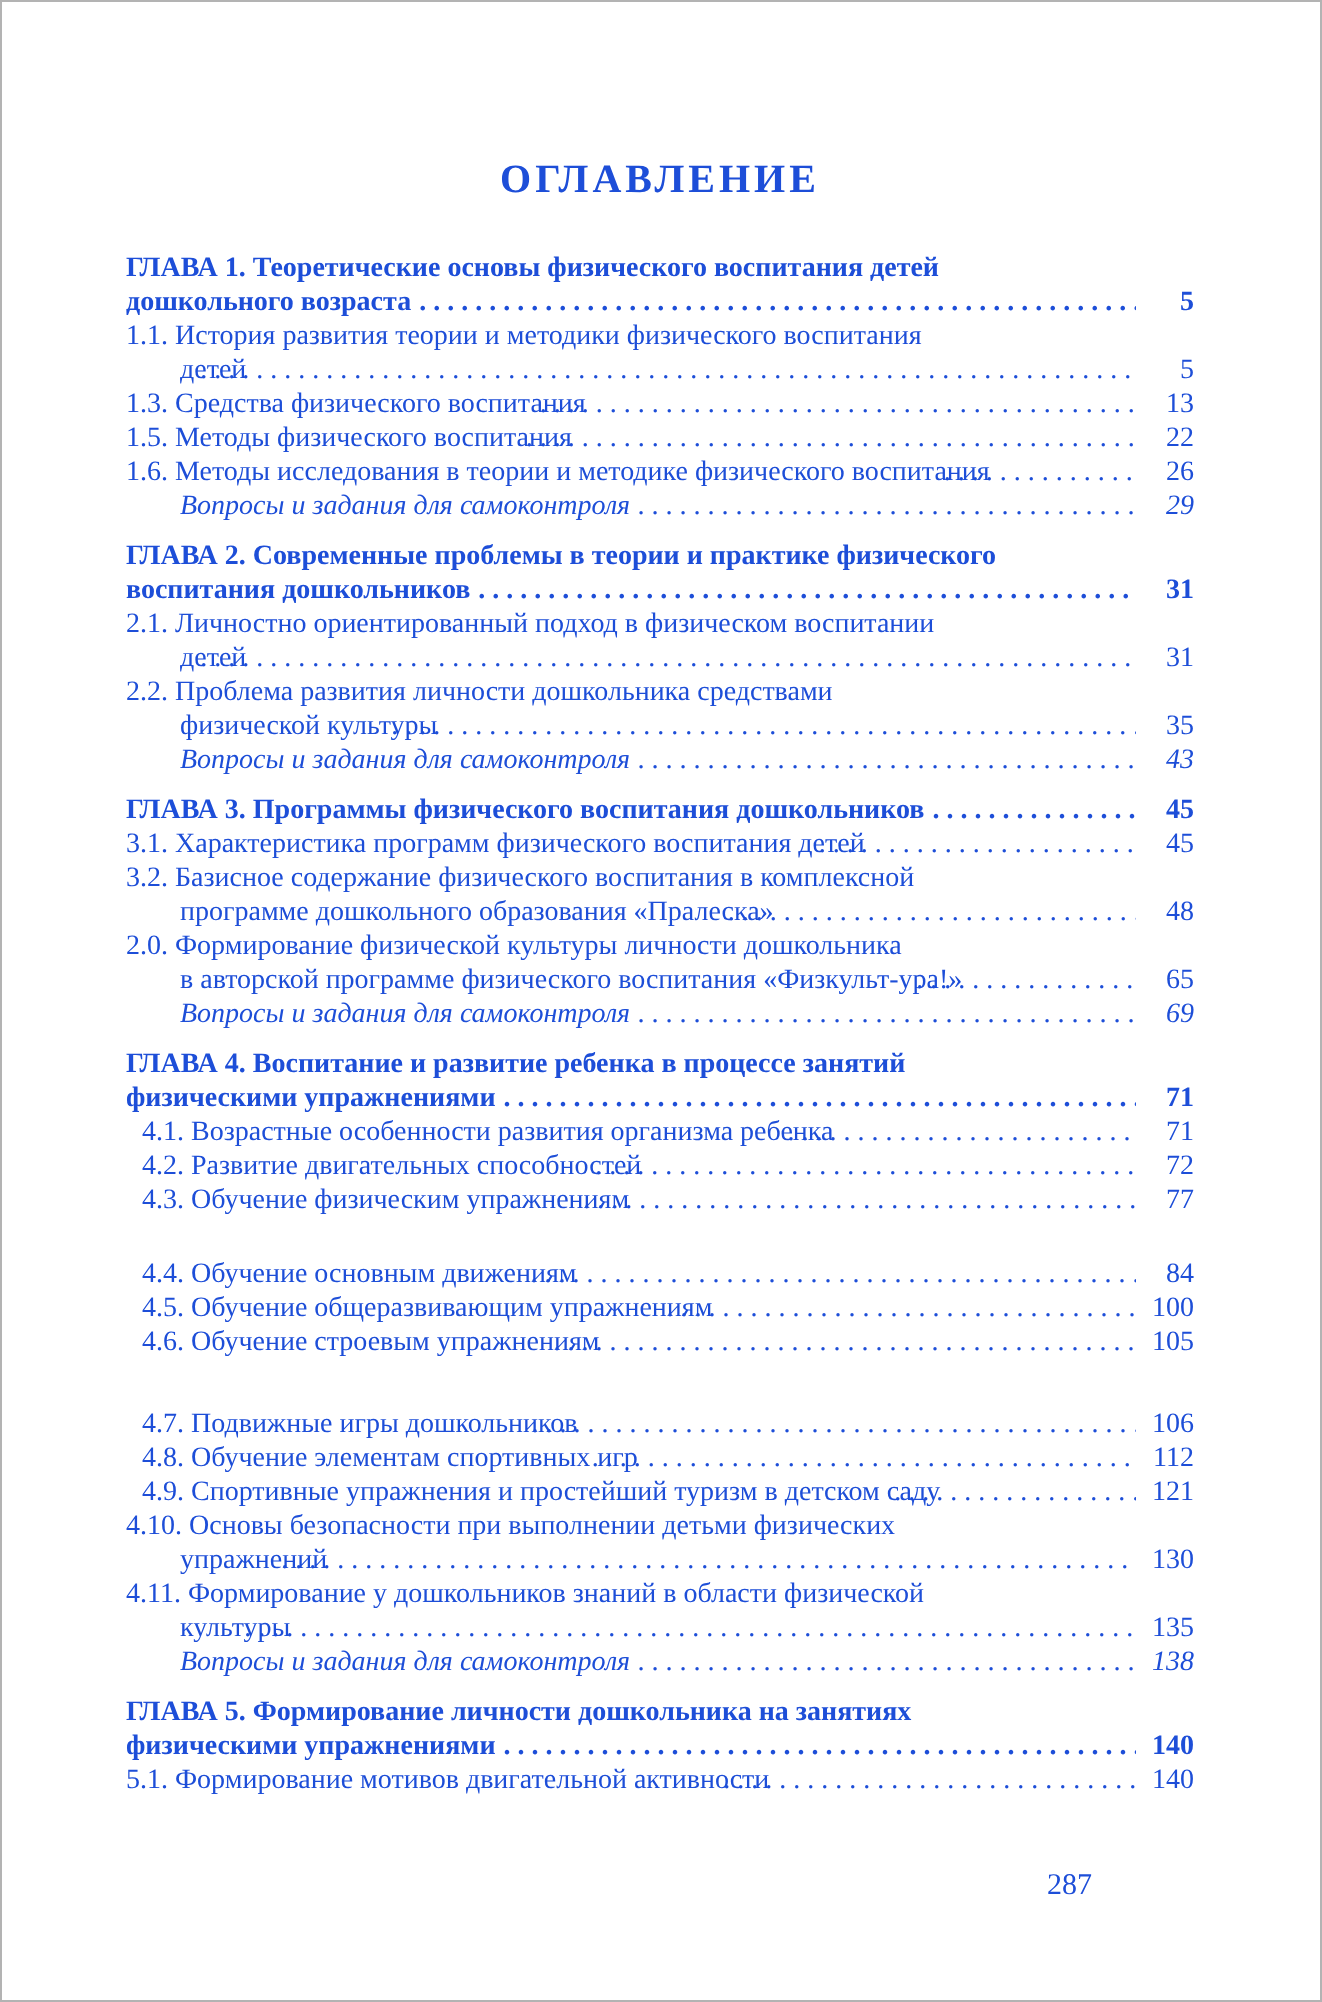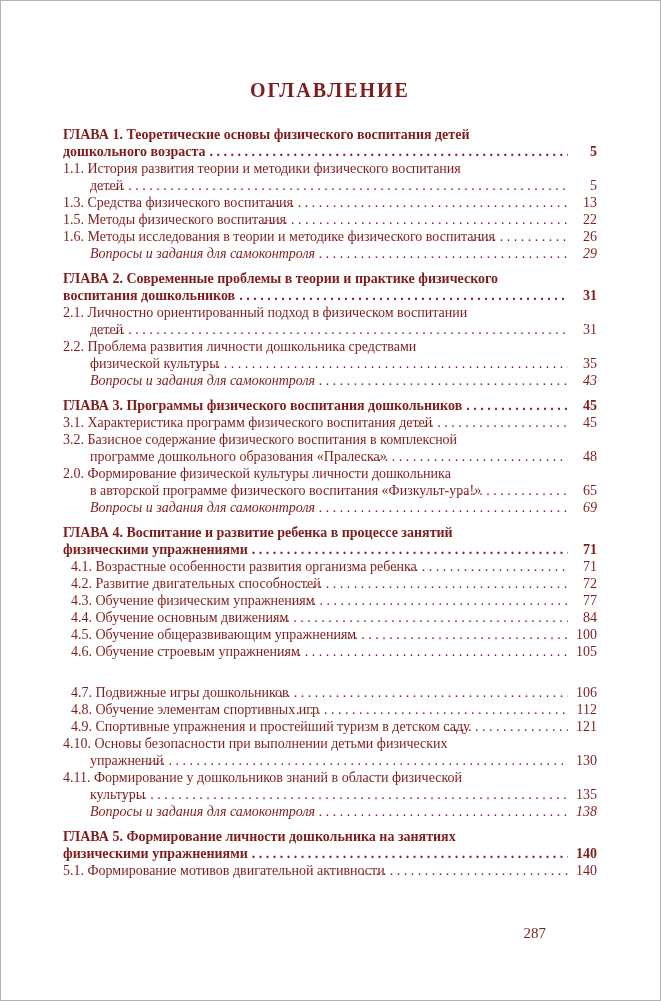--- a/index.html
+++ b/index.html
@@ -3,21 +3,21 @@
 <meta charset="utf-8">
 <style>
   * { margin: 0; padding: 0; box-sizing: border-box; }
   html, body { width: 661px; height: 1001px; background: #ffffff; }
   .page {
     width: 661px;
     height: 1001px;
     background: #ffffff;
     border: 1px solid #b3b3b3;
     font-family: "Liberation Serif", serif;
-    color: #7f1d1d;
+    color: #1d4ed8;
     position: relative;
     padding: 78px 63px 0 62px;
   }
   .title {
     text-align: center;
     font-size: 20px;
     font-weight: bold;
     letter-spacing: 2px;
     margin-bottom: 24px;
   }
@@ -42,21 +42,21 @@
     text-align: right;
     white-space: nowrap;
   }
   .type-chapter { font-weight: bold; margin-top: 8px; }
   .type-section .label { padding-left: 27px; text-indent: -27px; }
   .type-questions { font-style: italic; padding-left: 27px; justify-content: space-between; }
   .type-preface .label-text { letter-spacing: 4px; }
   .footer {
     position: absolute;
     right: 114px;
-    bottom: 58px;
+    bottom: 48px;
     font-size: 15px;
   }
 </style>
 </head>
 <body>
 
 <div class="page">
   <h1 class="title">ОГЛАВЛЕНИЕ</h1>
   <div class="toc">
 
@@ -158,21 +158,21 @@
   <div class="entry type-section" style="padding-left: 8px;">
     <span class="label"><span class="label-text">4.2. Развитие двигательных способностей</span></span>
     <span class="page-num">72</span>
   </div>
 
   <div class="entry type-section" style="padding-left: 8px;">
     <span class="label"><span class="label-text">4.3. Обучение физическим упражнениям</span></span>
     <span class="page-num">77</span>
   </div>
 
-  <div class="entry type-section" style="padding-left: 8px;">
+  <div class="entry type-section" style="padding-left: 8px; margin-top: 20px;">
     <span class="label"><span class="label-text">4.4. Обучение основным движениям</span></span>
     <span class="page-num">84</span>
   </div>
 
   <div class="entry type-section" style="padding-left: 8px;">
     <span class="label"><span class="label-text">4.5. Обучение общеразвивающим упражнениям</span></span>
     <span class="page-num">100</span>
   </div>
 
   <div class="entry type-section" style="padding-left: 8px;">

